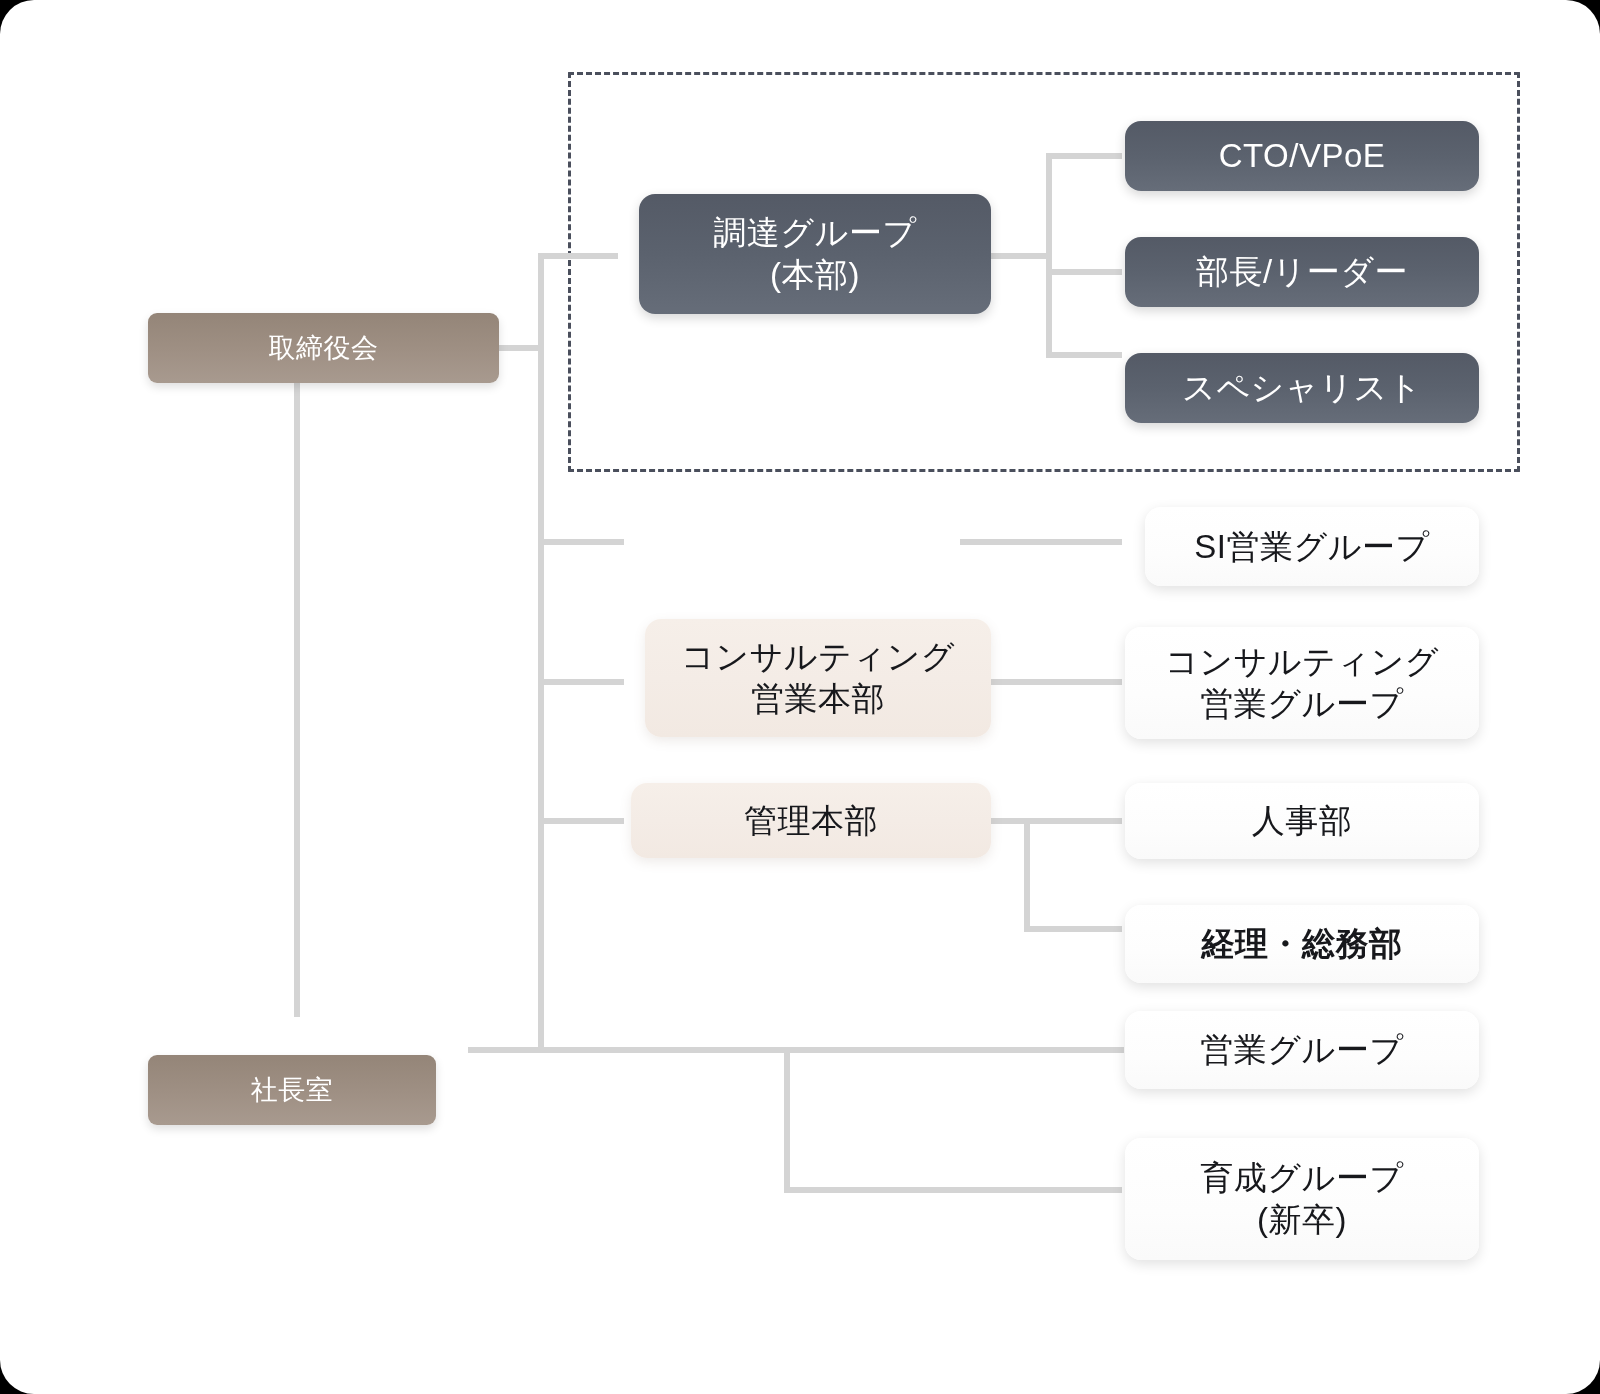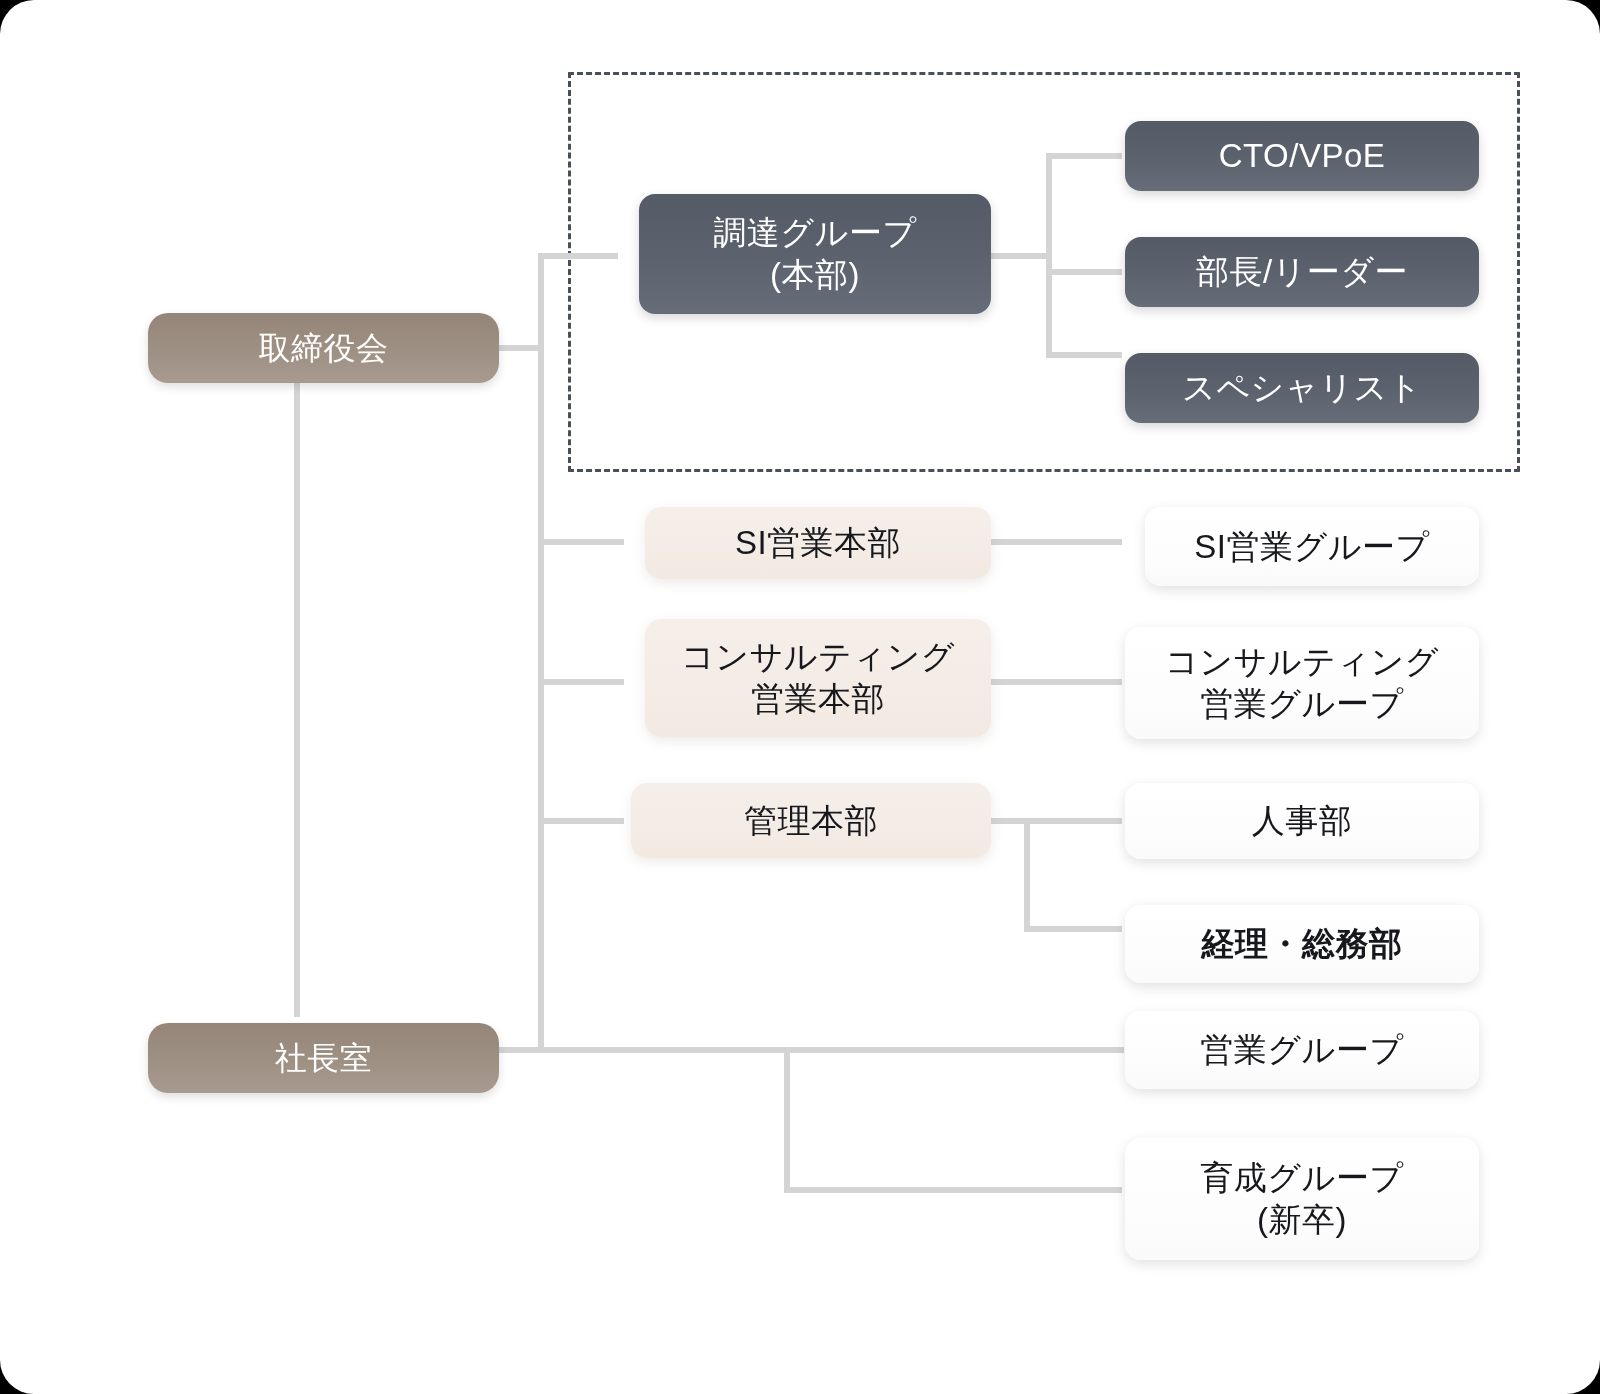--- a/index.html
+++ b/index.html
@@ -53,24 +53,24 @@
     line-height: 1.26;
     white-space: pre-line;
     letter-spacing: 0.5px;
     user-select: none;
     margin-left: 27px;
   }
 
   .node.lv1 {
     background: linear-gradient(180deg, #948578 0%, #9f9084 55%, #a89a8f 100%);
     color: #ffffff;
-    font-size: 32px;
+    font-size: 27px;
     font-weight: 500;
     box-shadow: 0 4px 10px rgba(0,0,0,0.13);
-    border-radius: 20px;
+    border-radius: 9px;
   }
 
   .node.dark {
     background: linear-gradient(180deg, #545a66 0%, #5b626e 50%, #666d79 100%);
     color: #ffffff;
     font-size: 33px;
     font-weight: 500;
     box-shadow: 0 4px 11px rgba(0,0,0,0.16);
     border-radius: 16px;
   }
@@ -125,32 +125,31 @@
   <div class="conn v" style="left:1024px; top:818px; height:114px;"></div>
   <div class="conn h" style="left:1024px; top:818px; width:98px;"></div>
   <div class="conn h" style="left:1024px; top:926px; width:98px;"></div>
 
   <div class="conn h" style="left:468px; top:1047px; width:656px;"></div>
   <div class="conn v" style="left:784px; top:1047px; height:146px;"></div>
   <div class="conn h" style="left:784px; top:1187px; width:338px;"></div>
 
   <div class="node lv1" style="left:121px; top:313px; width:351px; height:70px;">取締役会</div>
 
-  <div class="node lv1" style="left:121px; top:1023px; width:351px; height:70px;">社長室</div>
+  <div class="node lv1" style="left:121px; top:1055px; width:288px; height:70px;">社長室</div>
 
   <div class="node dark" style="left:612px; top:194px; width:352px; height:120px;">調達グループ
 (本部)</div>
 
   <div class="node dark" style="left:1098px; top:121px; width:354px; height:70px;">CTO/VPoE</div>
 
   <div class="node dark" style="left:1098px; top:353px; width:354px; height:70px;">スペシャリスト</div>
 
   <div class="node dark" style="left:1098px; top:237px; width:354px; height:70px;">部長/リーダー</div>
 
-  <div class="node beige" style="left:618px; top:507px; width:346px; height:72px;">SI営業本部</div>
 
   <div class="node white" style="left:1118px; top:507px; width:334px; height:79px;text-align:center;">SI営業グループ</div>
 
   <div class="node beige" style="left:618px; top:619px; width:346px; height:118px;">コンサルティング
 営業本部</div>
 
   <div class="node white" style="left:1098px; top:627px; width:354px; height:112px;">コンサルティング
 営業グループ</div>
 
   <div class="node beige" style="left:604px; top:783px; width:360px; height:75px;">管理本部</div>

